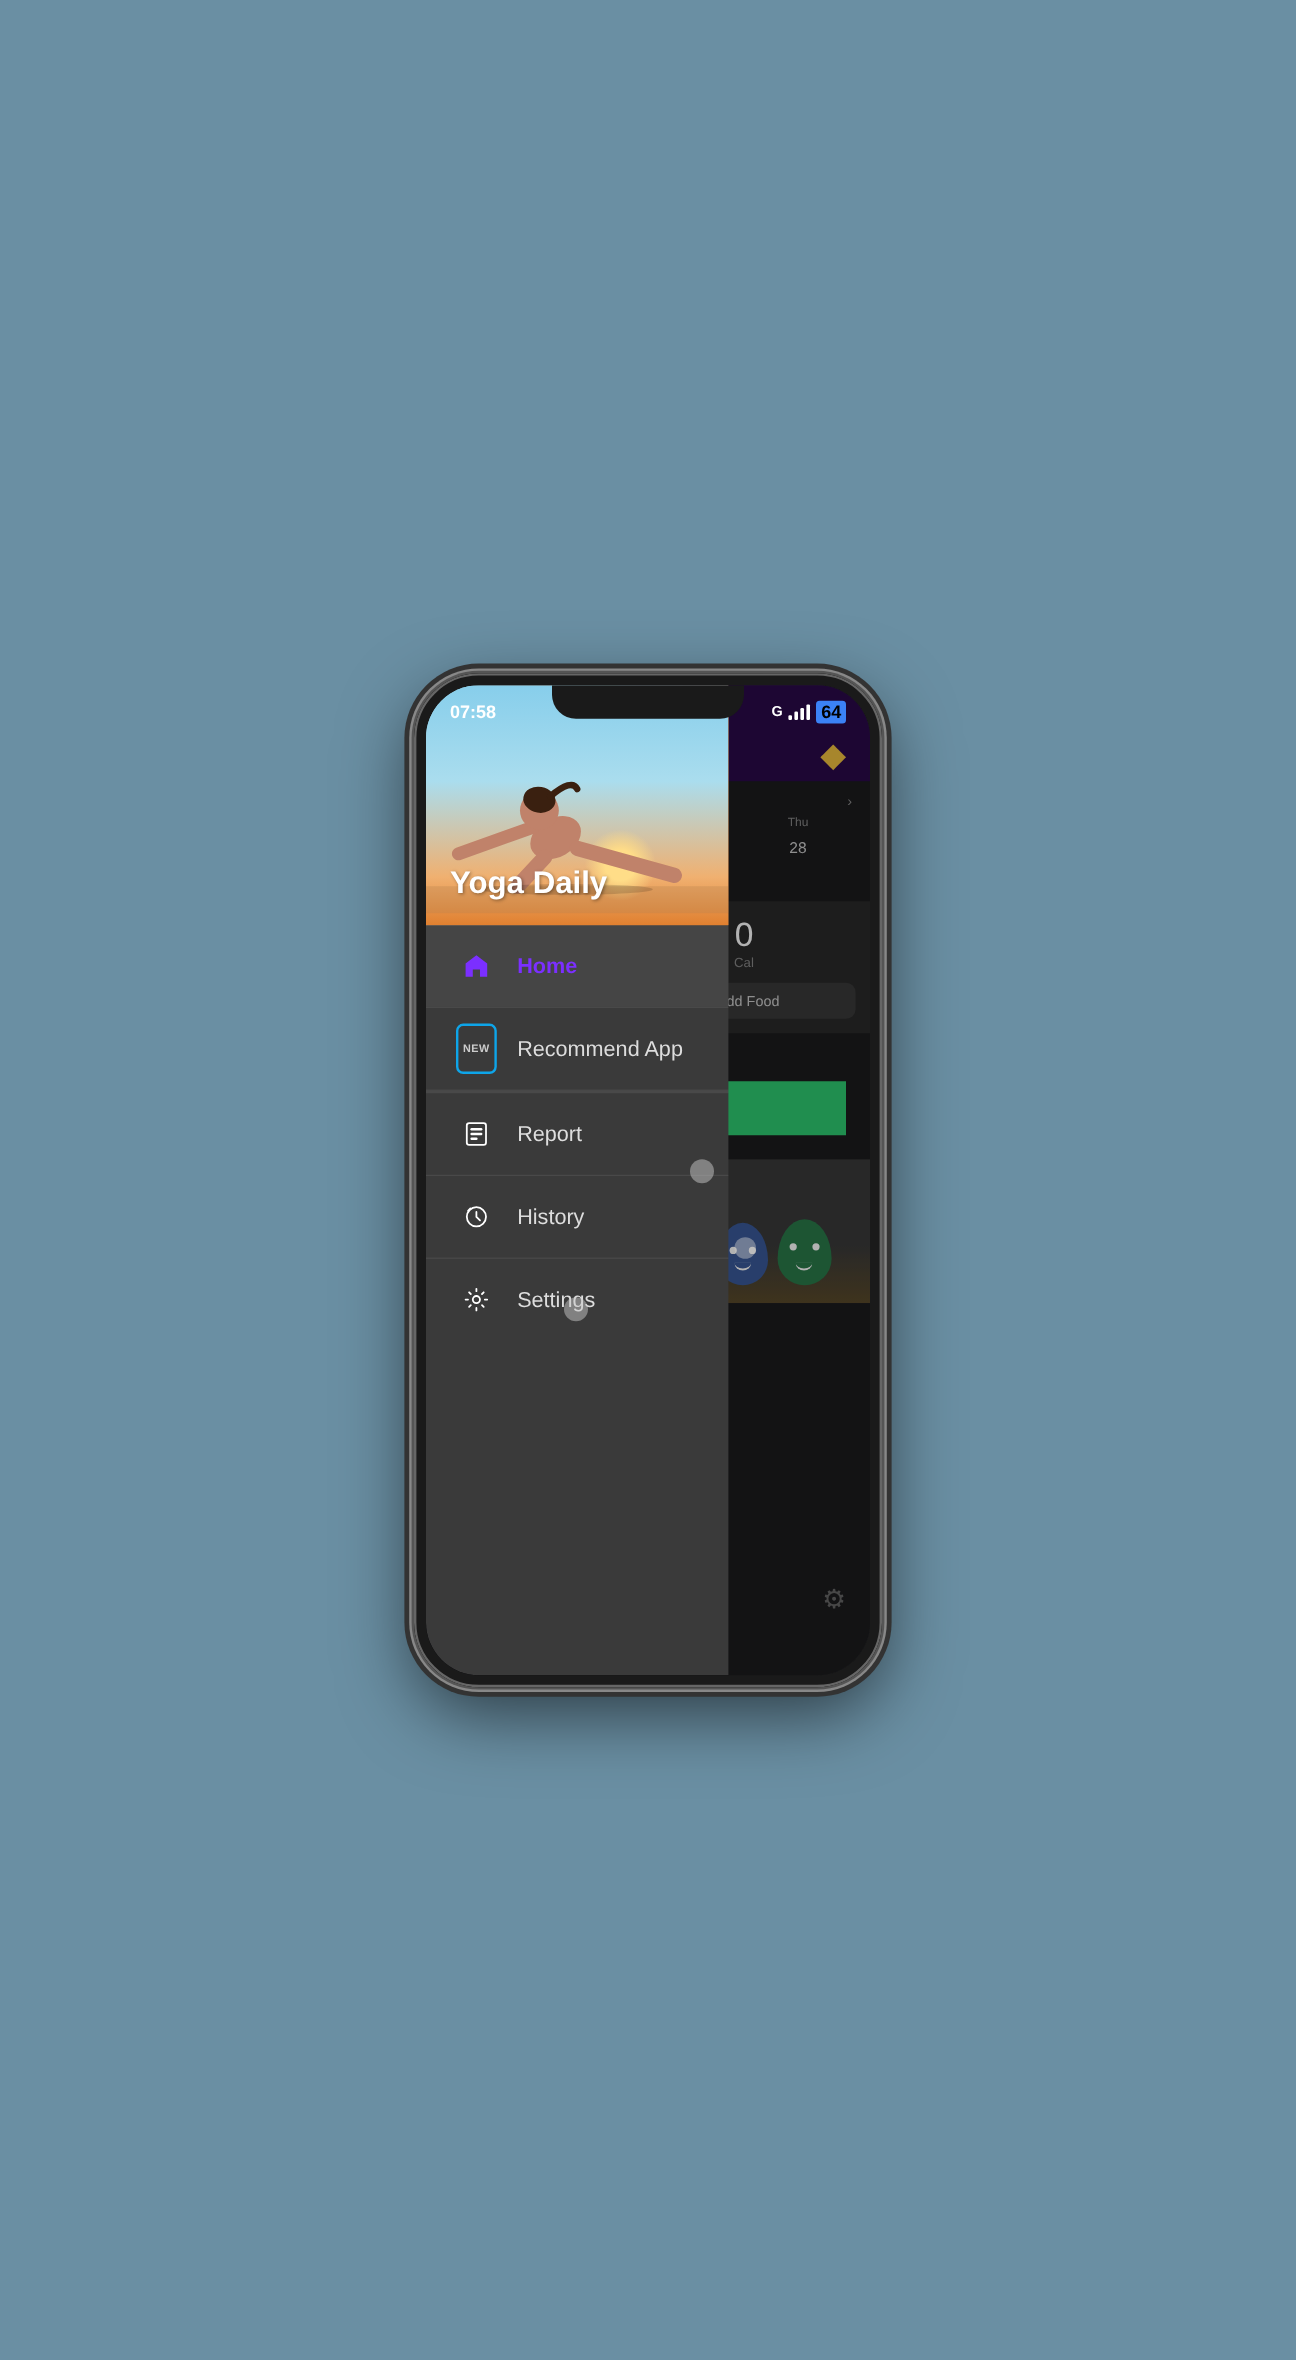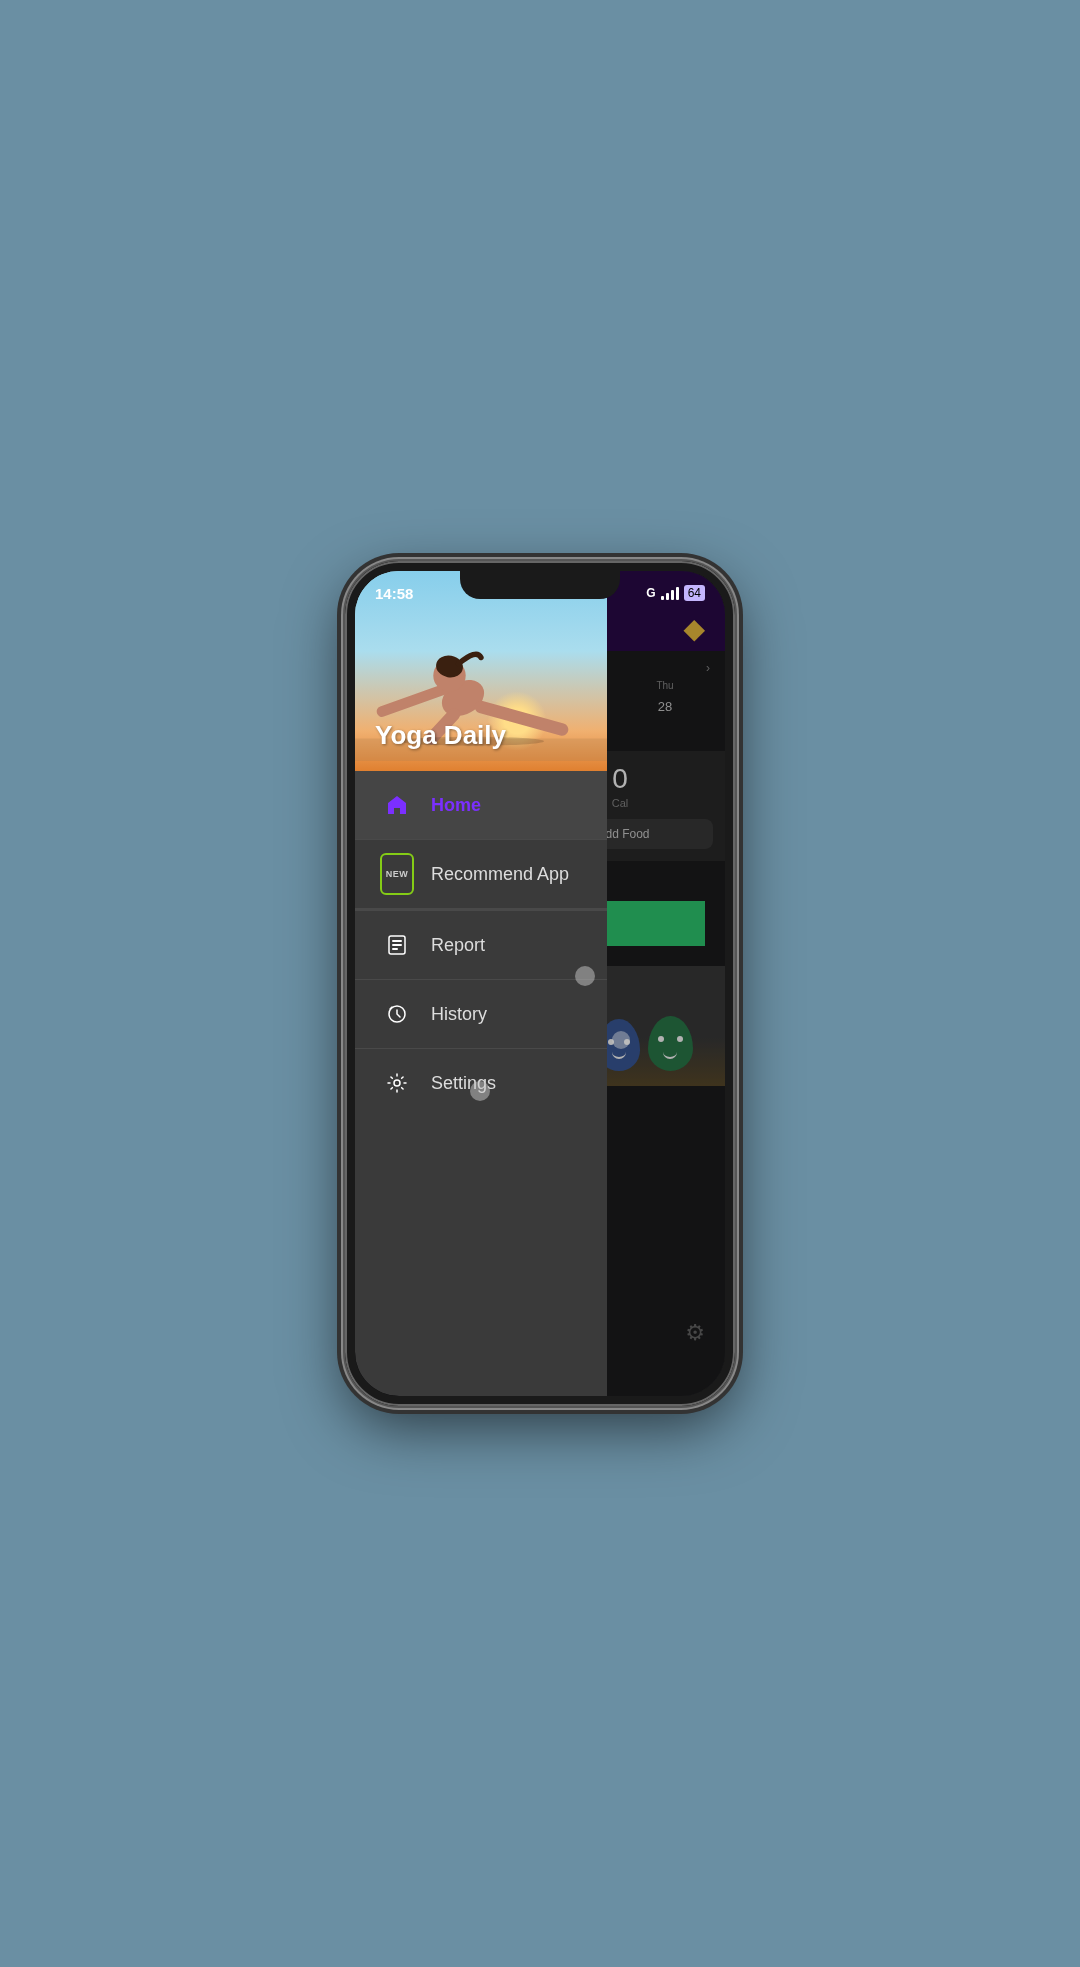--- a/index.html
+++ b/index.html
@@ -93,26 +93,26 @@
     }
     .signal-bar {
       width: 3px;
       background: white;
       border-radius: 1px;
     }
 
     .battery-icon {
       display: inline-flex;
       align-items: center;
-      background: #c4b5fd;
+      background: #3b82f6;
       color: #000;
       border-radius: 3px;
       padding: 1px 4px;
-      font-size: 12px;
-      font-weight: 400;
+      font-size: 15px;
+      font-weight: 700;
     }
 
     
     .screen-content {
       position: absolute;
       top: 0; left: 0; right: 0; bottom: 0;
       overflow: hidden;
     }
 
     
@@ -384,21 +384,21 @@
     }
 
     .drawer-item.active .drawer-item-label {
       color: #7b2fff;
       font-weight: 700;
     }
 
     
     .new-badge {
       background: #3a3a3a;
-      border: 2px solid #84cc16;
+      border: 2px solid #0ea5e9;
       border-radius: 6px;
       padding: 14px 4px;
       font-size: 9px;
       color: #ccc;
       font-weight: 700;
       letter-spacing: 0.5px;
     }
 
     
     .touch-dot {
@@ -434,21 +434,21 @@
 </head>
 <body>
 
 <div class="phone-container">
 
   <div class="phone-screen">
 
     <div class="notch"></div>
 
     <div class="status-bar">
-      <span class="status-time">14:58</span>
+      <span class="status-time">07:58</span>
       <span style="font-size:13px;">✈</span>
       <div class="status-right">
         <span style="font-size:12px;">G</span>
         <div class="signal-bars">
           <div class="signal-bar" style="height:4px;"></div>
           <div class="signal-bar" style="height:7px;"></div>
           <div class="signal-bar" style="height:10px;"></div>
           <div class="signal-bar" style="height:13px;"></div>
         </div>
         <div class="battery-icon">64</div>

